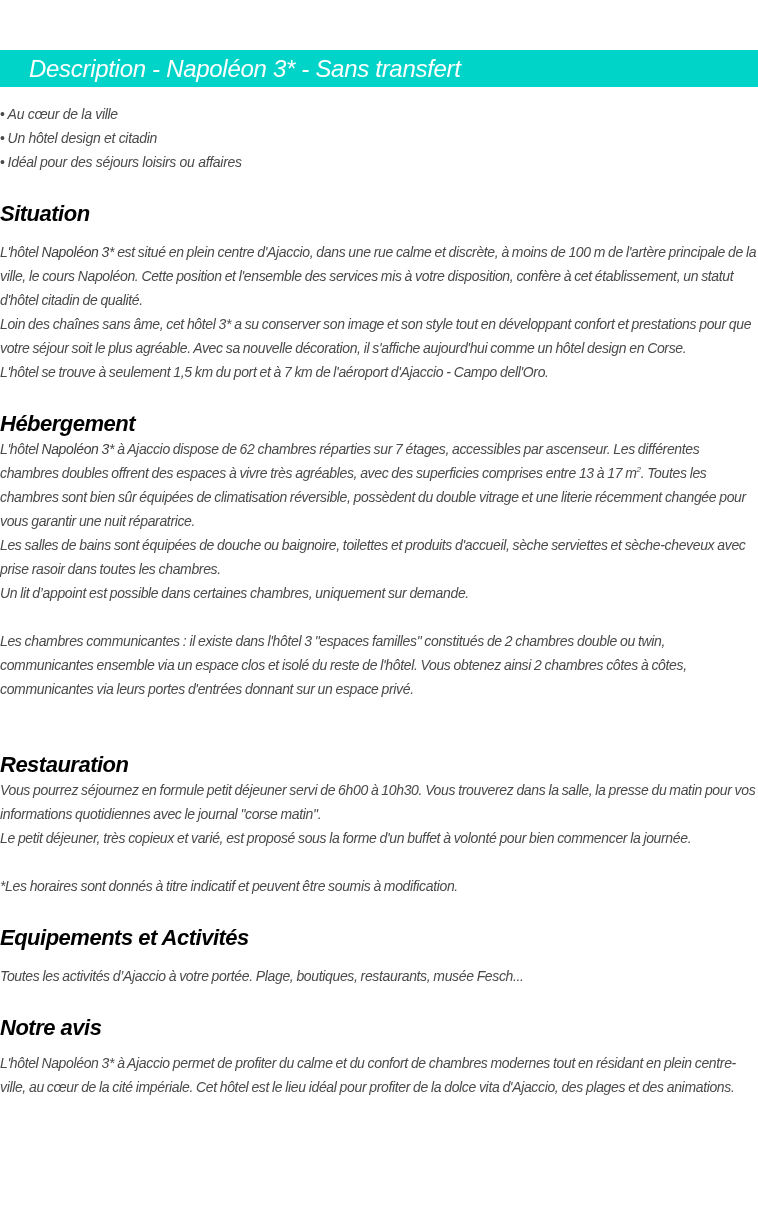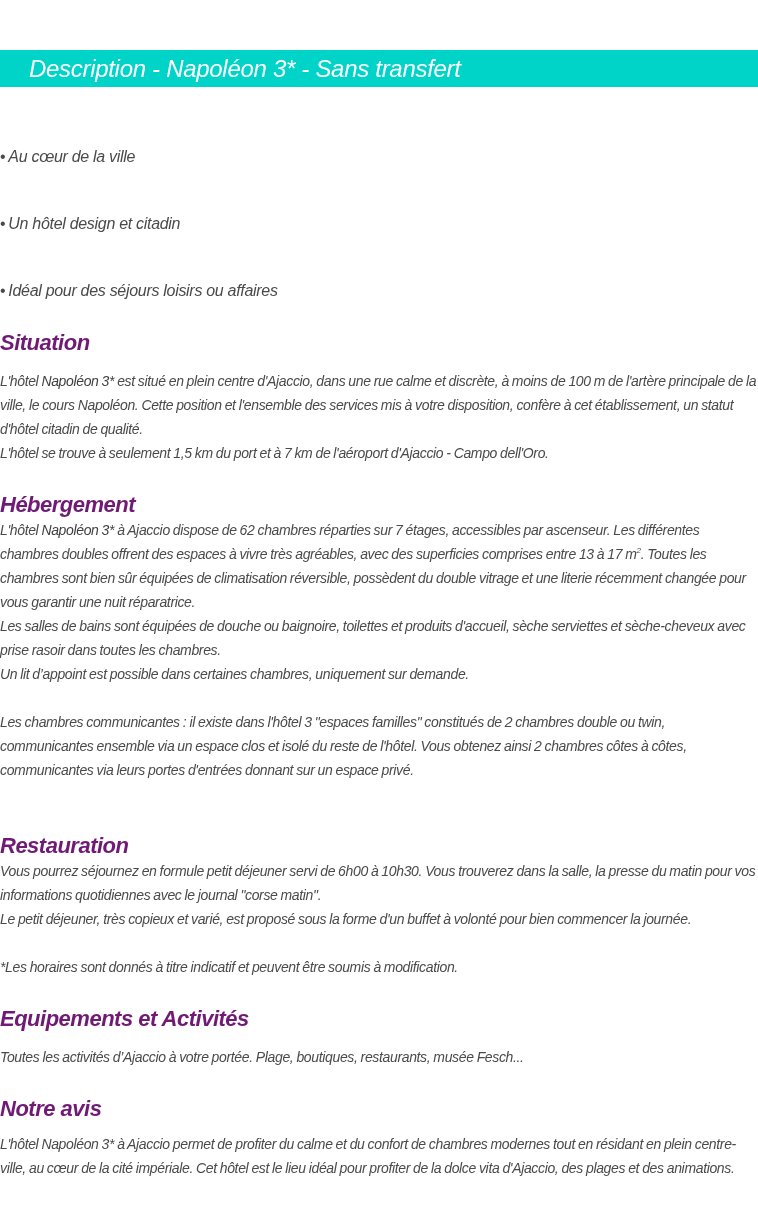--- a/index.html
+++ b/index.html
@@ -29,34 +29,33 @@
       letter-spacing: -0.3px;
       font-family: "Liberation Sans", sans-serif;
     }
     .content {
       position: absolute;
       left: 0; top: 102px;
       width: 758px;
     }
     .bullets { margin: 0; padding: 0; list-style: none; }
     .bullets li {
-      font-size: 16px;
+      font-size: 14px;
       line-height: 24px;
       font-style: italic;
       letter-spacing: -0.3px;
       color: #4a4a4a;
-      margin-top: 43px;
     }
     .bullets li .dot { font-style: normal; margin-right: 3px; }
     h2 {
       margin: 0;
       font-size: 22px;
       font-style: italic;
       font-weight: bold;
-      color: #701a75;
+      color: #000000;
       letter-spacing: -0.5px;
       font-family: "Liberation Sans", sans-serif;
     }
     p {
       margin: 0;
       font-size: 14px;
       line-height: 24px;
       font-style: italic;
       letter-spacing: -0.35px;
       word-spacing: -0.5px;
@@ -77,20 +76,21 @@
 
   <ul class="bullets">
     <li><span class="dot">•</span><span>Au cœur de la ville</span></li>
     <li><span class="dot">•</span><span>Un hôtel design et citadin</span></li>
     <li><span class="dot">•</span><span>Idéal pour des séjours loisirs ou affaires</span></li>
   </ul>
 
   <section>
     <h2 style="margin-top:27px;margin-bottom:13px;">Situation</h2>
     <p><span>L'hôtel </span><b>Napoléon 3*</b><span> est situé en plein centre d'Ajaccio, dans une rue calme et discrète, à moins de 100 m de l'artère principale de la ville, le cours Napoléon. Cette position et l'ensemble des services mis à votre disposition, confère à cet établissement, un statut d'hôtel citadin de qualité.</span></p>
+    <p>Loin des chaînes sans âme, cet hôtel 3* a su conserver son image et son style tout en développant confort et prestations pour que votre séjour soit le plus agréable. Avec sa nouvelle décoration, il s'affiche aujourd'hui comme un hôtel design en Corse.</p>
     <p>L'hôtel se trouve à seulement 1,5 km du port et à 7 km de l'aéroport d'Ajaccio - Campo dell'Oro.</p>
   </section>
 
   <section>
     <h2 style="margin-top:27px;">Hébergement</h2>
     <p><span>L'hôtel </span><b>Napoléon 3*</b><span> à Ajaccio dispose de 62 chambres réparties sur 7 étages, accessibles par ascenseur. Les différentes chambres doubles offrent des espaces à vivre très agréables, avec des superficies comprises entre 13 à 17 m</span><sup>2</sup><span>. Toutes les chambres sont bien sûr équipées de climatisation réversible, possèdent du double vitrage et une literie récemment changée pour vous garantir une nuit réparatrice.</span></p>
     <p>Les salles de bains sont équipées de douche ou baignoire, toilettes et produits d'accueil, sèche serviettes et sèche-cheveux avec prise rasoir dans toutes les chambres.</p>
     <p>Un lit d’appoint est possible dans certaines chambres, uniquement sur demande.</p>
     <div class="blank"></div>
     <p>Les chambres communicantes : il existe dans l'hôtel 3 "espaces familles" constitués de 2 chambres double ou twin, communicantes ensemble via un espace clos et isolé du reste de l'hôtel. Vous obtenez ainsi 2 chambres côtes à côtes, communicantes via leurs portes d'entrées donnant sur un espace privé.</p>

